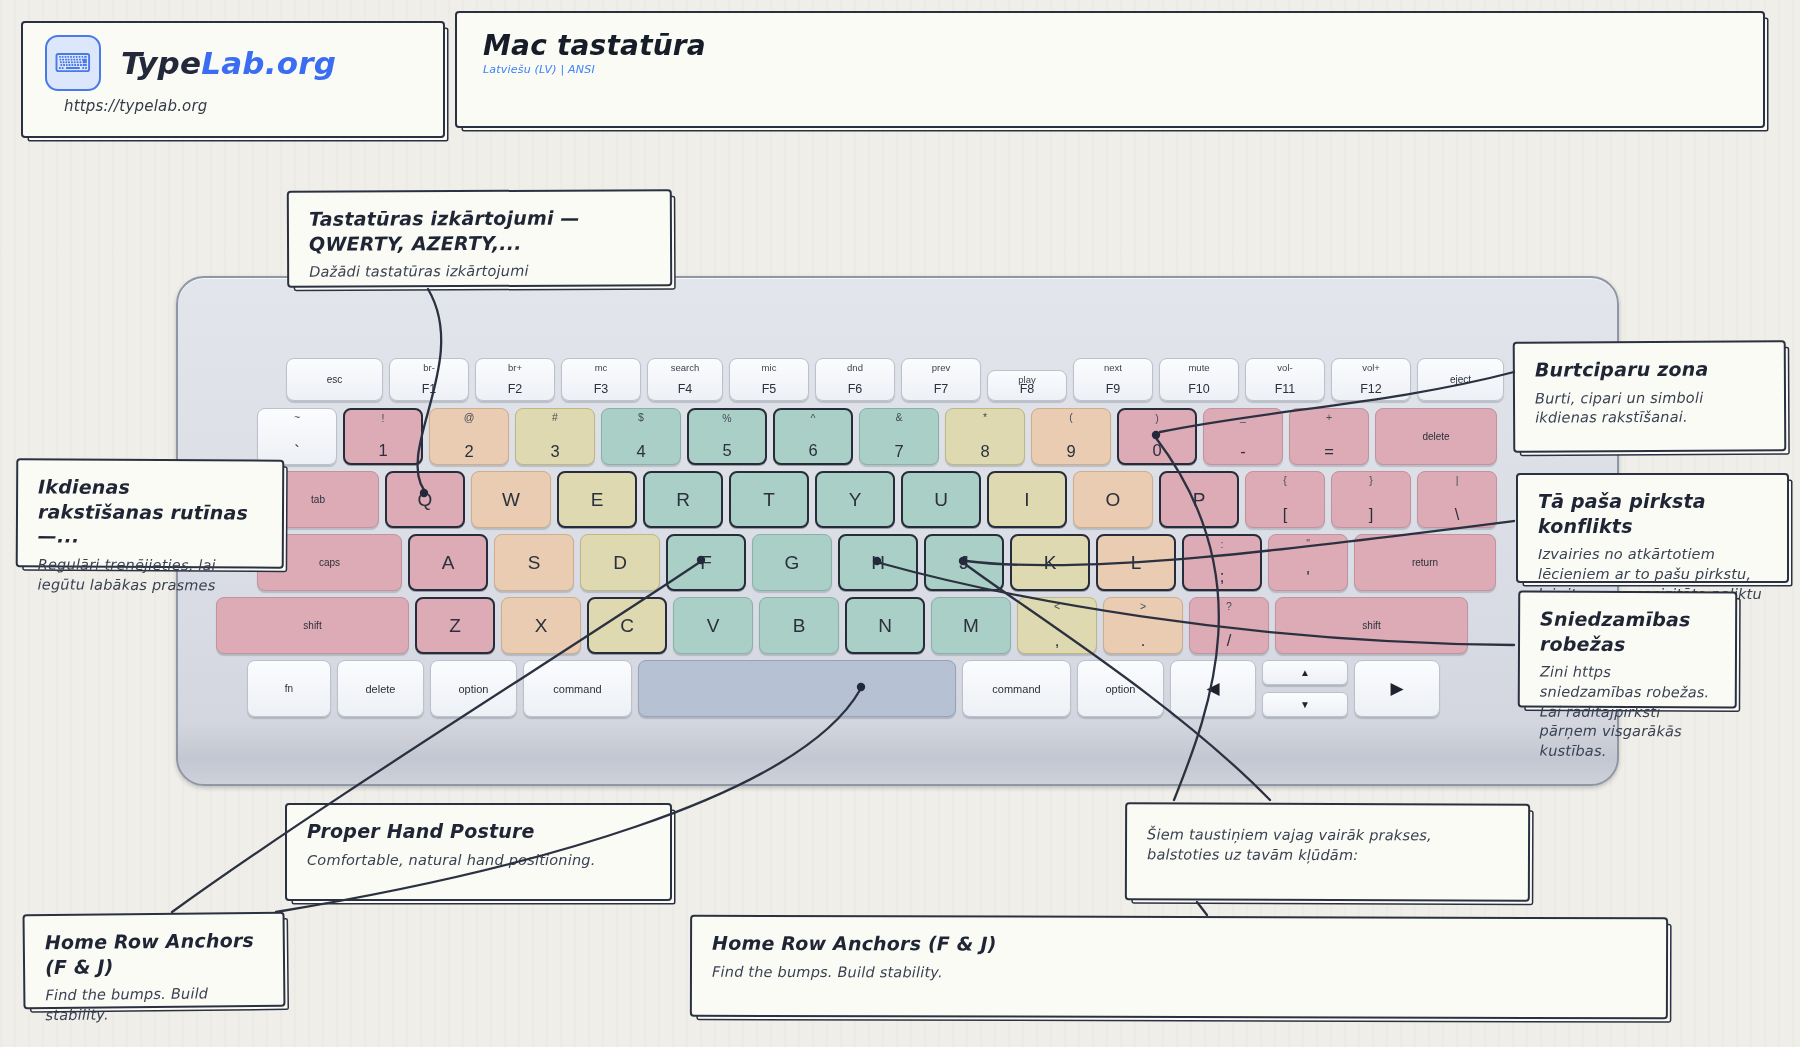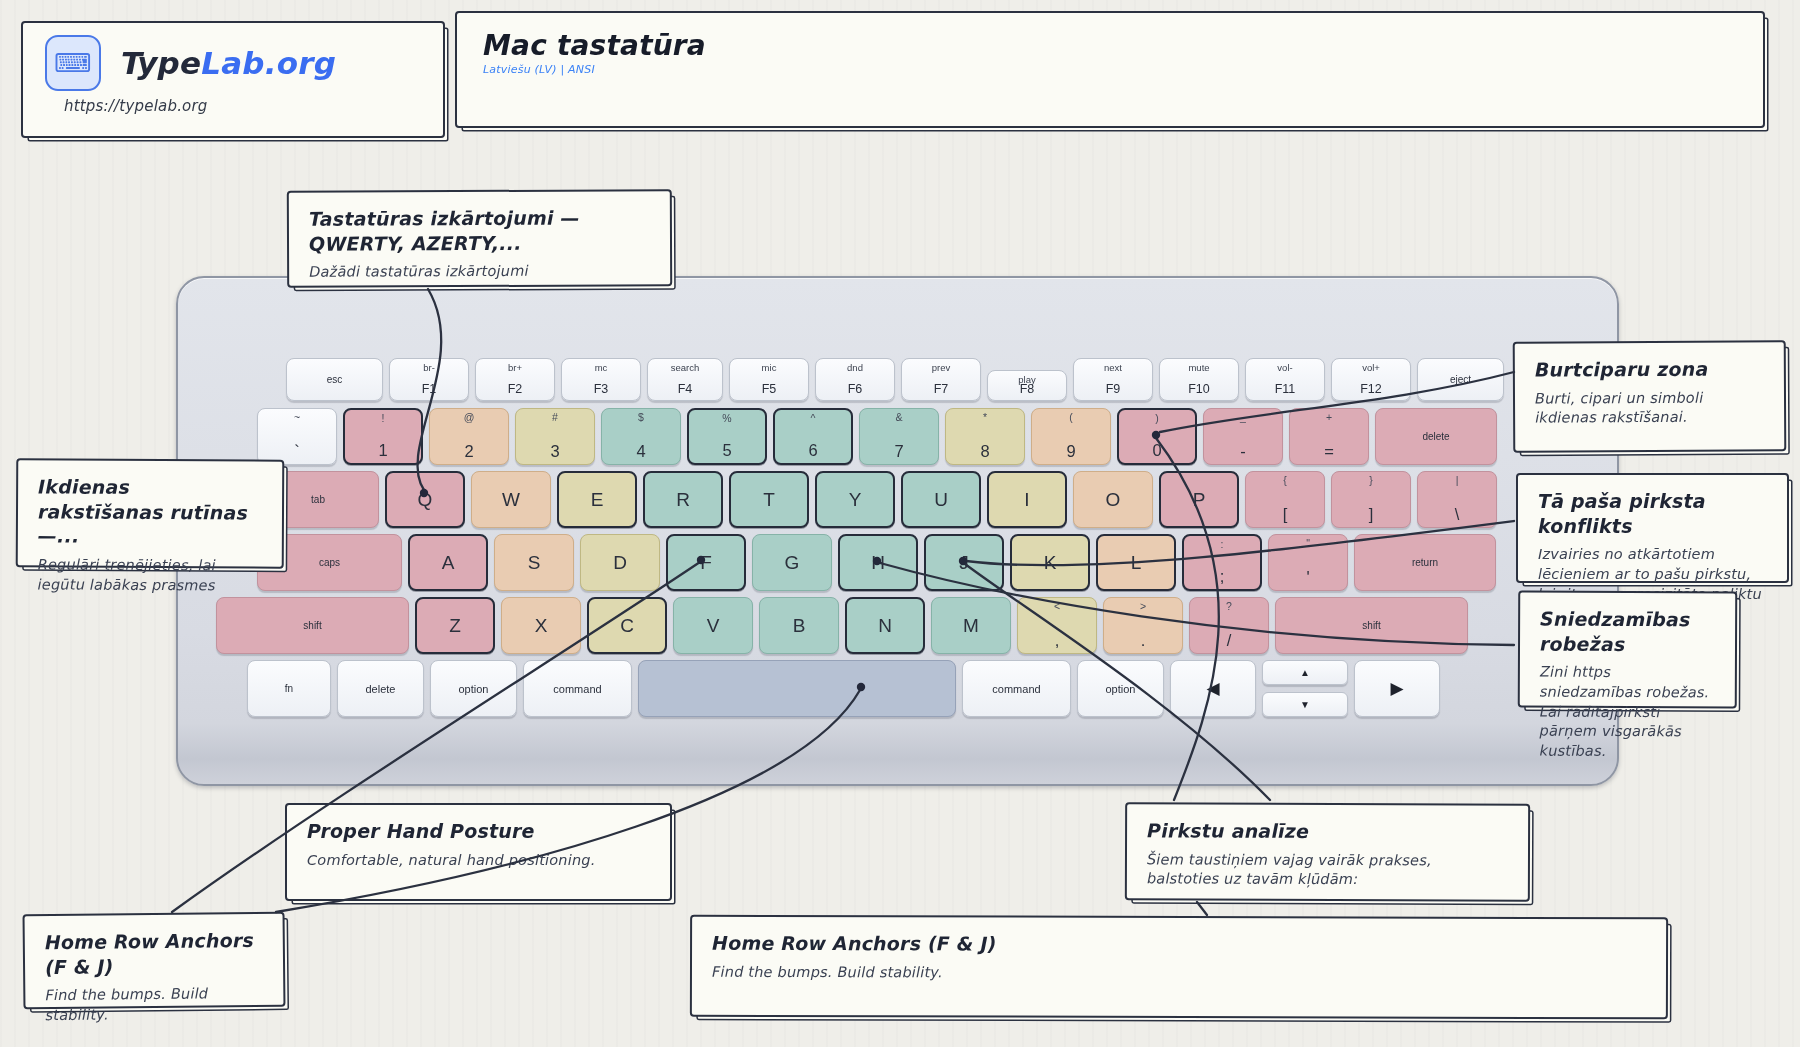--- a/index.html
+++ b/index.html
@@ -389,21 +389,20 @@
 </div>
 <div class="card" id="card-sniedzamibas">
   <div class="t hand">Sniedzamības robežas</div>
   <div class="b hand">Zini https sniedzamības robežas. Lai rādītājpirksti pārņem visgarākās kustības.</div>
 </div>
 <div class="card" id="card-proper">
   <div class="t hand">Proper Hand Posture</div>
   <div class="b hand">Comfortable, natural hand positioning.</div>
 </div>
 <div class="card" id="card-pirkstu">
-  <div class="t hand">Pirkstu analīze</div>
   <div class="b hand">Šiem taustiņiem vajag vairāk prakses, balstoties uz tavām kļūdām:</div>
 </div>
 <div class="card" id="card-homerow1">
   <div class="t hand">Home Row Anchors (F &amp; J)</div>
   <div class="b hand">Find the bumps. Build stability.</div>
 </div>
 <div class="card" id="card-homerow2">
   <div class="t hand">Home Row Anchors (F &amp; J)</div>
   <div class="b hand">Find the bumps. Build stability.</div>
 </div>

